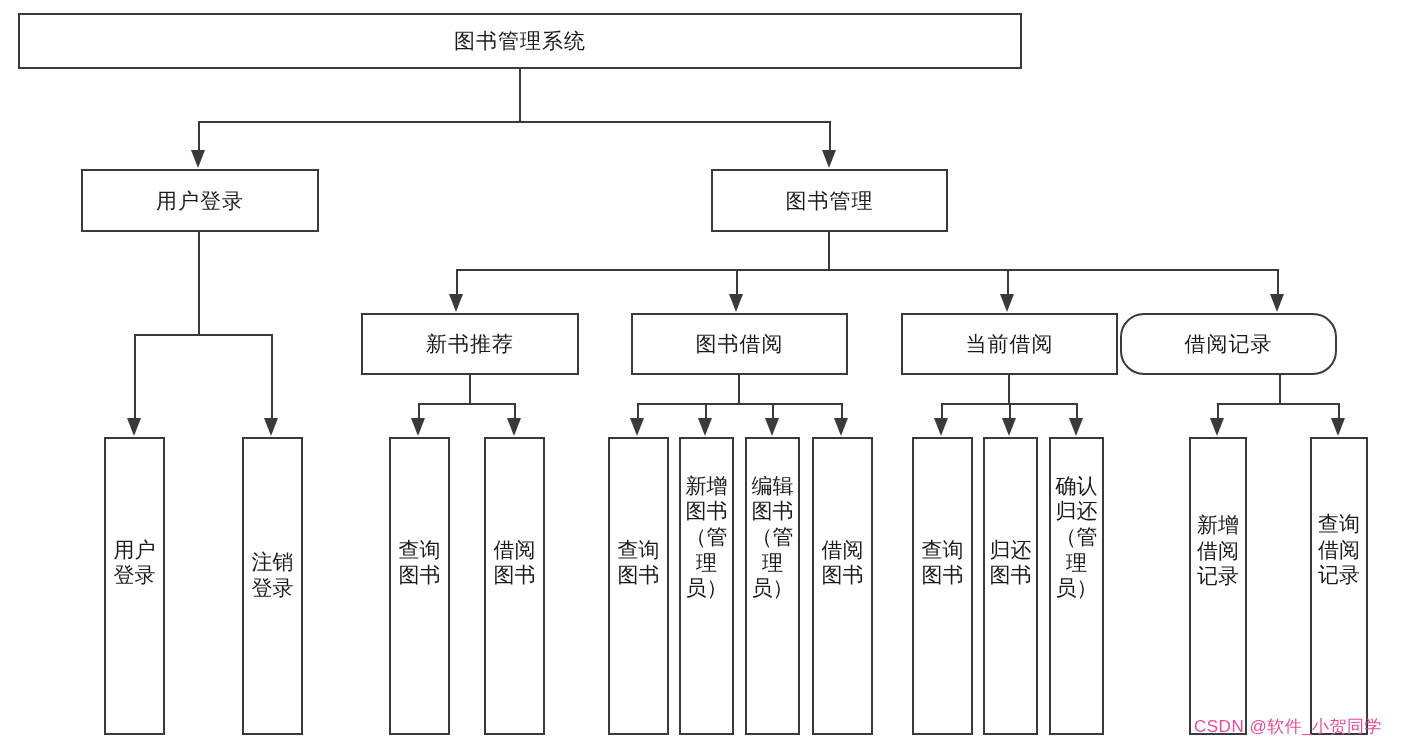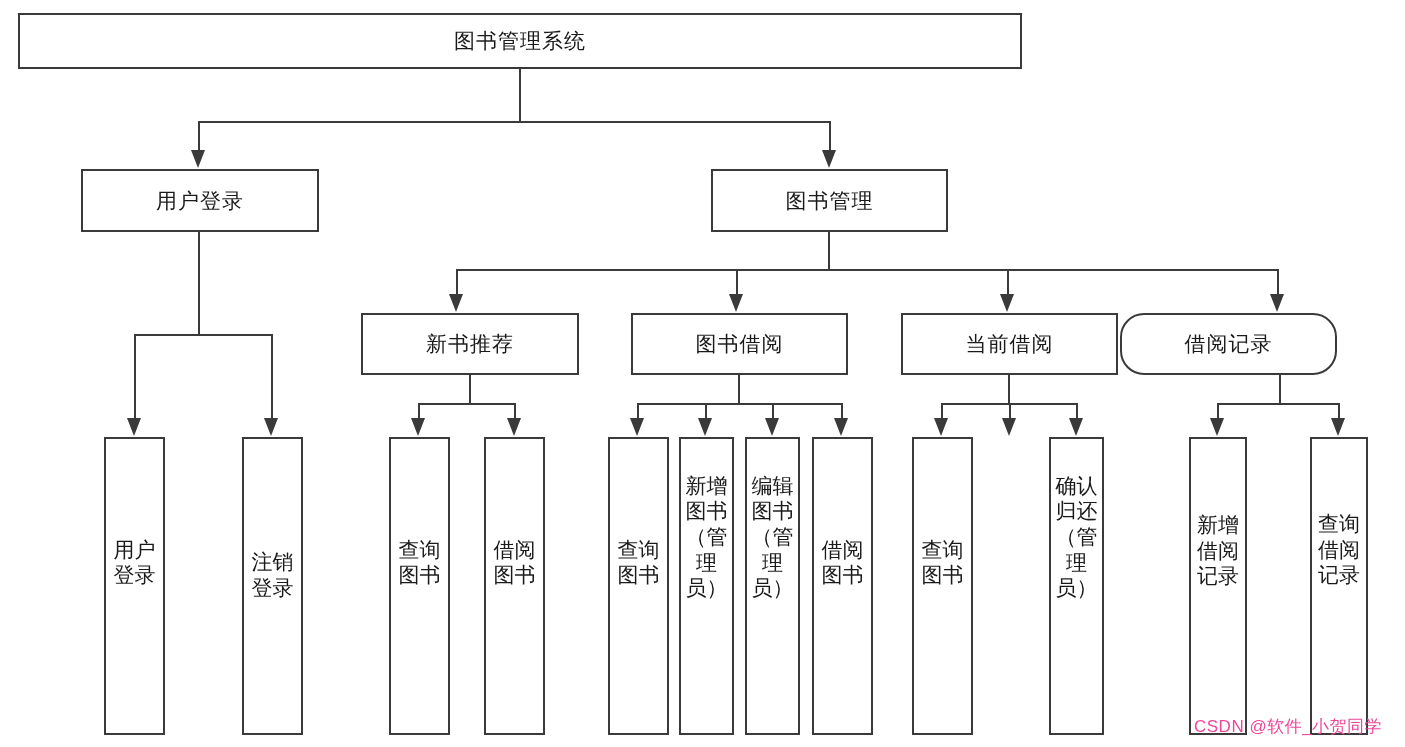--- a/index.html
+++ b/index.html
@@ -149,20 +149,23 @@
     </div>
     <div class="node v-node" style="left: 745px; top: 437px; width: 55px; height: 298px; padding-top: 33.8px;">
       <div class="v-label">编辑图书（管理员）</div>
     </div>
     <div class="node v-node" style="left: 812px; top: 437px; width: 61px; height: 298px; padding-top: 97.8px;">
       <div class="v-label">借阅图书</div>
     </div>
     <div class="node v-node" style="left: 912px; top: 437px; width: 61px; height: 298px; padding-top: 97.8px;">
       <div class="v-label">查询图书</div>
     </div>
+    <div class="node v-node" style="left: 983px; top: 437px; width: 55px; height: 298px; padding-top: 97.8px;">
+      <div class="v-label">归还图书</div>
+    </div>
     <div class="node v-node" style="left: 1049px; top: 437px; width: 55px; height: 298px; padding-top: 33.8px;">
       <div class="v-label">确认归还（管理员）</div>
     </div>
     <div class="node v-node" style="left: 1189px; top: 437px; width: 58px; height: 298px; padding-top: 73px;">
       <div class="v-label">新增借阅记录</div>
     </div>
     <div class="node v-node" style="left: 1310px; top: 437px; width: 58px; height: 298px; padding-top: 72.2px;">
       <div class="v-label">查询借阅记录</div>
     </div>
     <div class="watermark" style="left: 1194px; top: 715px;">CSDN @软件_小贺同学</div>

